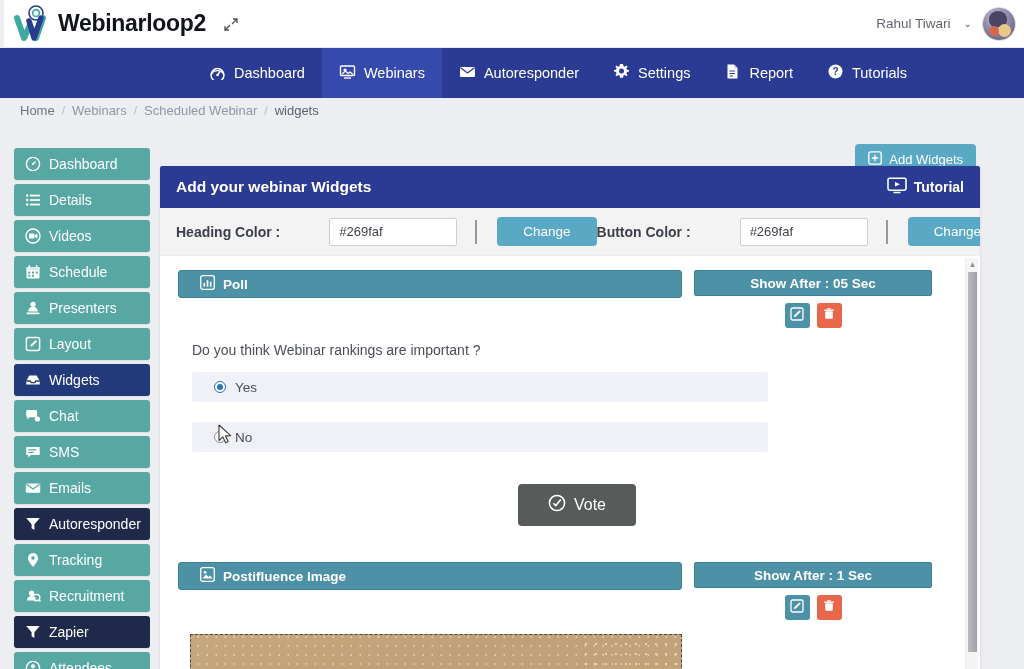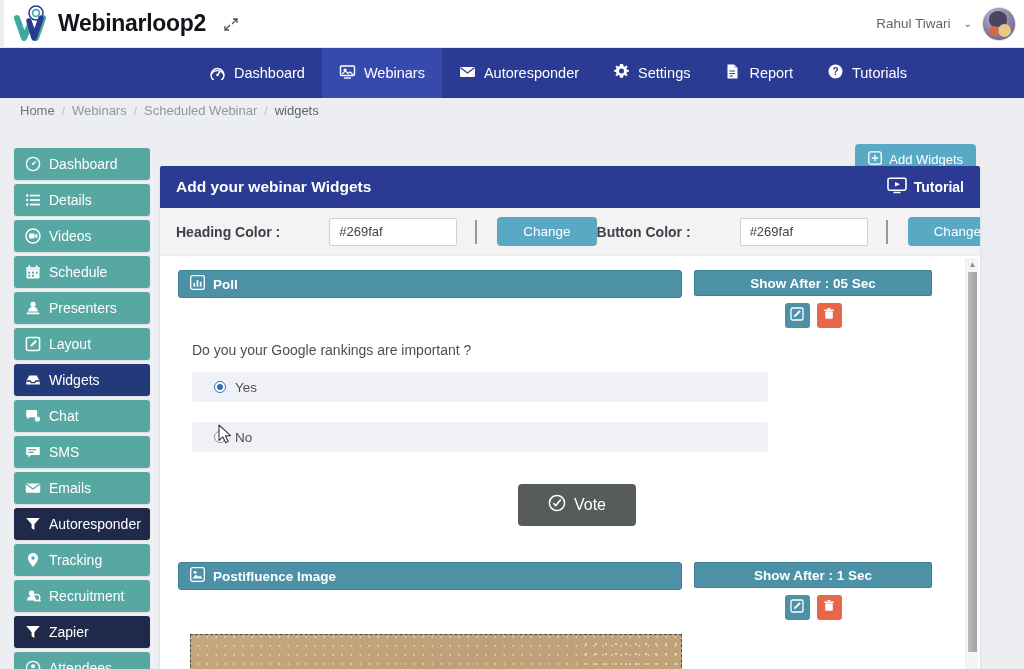--- a/index.html
+++ b/index.html
@@ -132,21 +132,21 @@
   
   .scroll-area {
     position: absolute; top: 90px; left: 0; right: 0; bottom: 0;
     background: #ffffff; overflow: hidden;
   }
   .widget-block { position: relative; padding: 14px 18px 0 18px; }
   .w-head-row { display: flex; gap: 12px; align-items: flex-start; }
   .w-head {
     flex: none; width: 504px; height: 28px; background: #4d91a6; color: #fff;
     border-radius: 3px; display: flex; align-items: center; gap: 8px;
-    padding-left: 11px; font-size: 13.5px; font-weight: bold;
+    padding-left: 21px; font-size: 13.5px; font-weight: bold;
     border: 1px solid #3d7f94;
   }
   .w-right { flex: none; width: 238px; text-align: center; }
   .show-after {
     height: 26px; background: #4d91a6; color: #fff; border-radius: 2px;
     display: flex; align-items: center; justify-content: center;
     font-size: 13.5px; font-weight: bold; border: 1px solid #3d7f94;
   }
   .w-actions { margin-top: 7px; display: flex; gap: 7px; justify-content: center; }
   .act-btn {
@@ -577,21 +577,21 @@
                         <rect x="2.2" y="2.5" width="9.6" height="1.4" fill="#fff"></rect>
                         <rect x="5.4" y="1.1" width="3.2" height="1.3" fill="#fff"></rect>
                       </svg>
                   </span>
                 </button>
               </div>
             </div>
           </div>
 
           <div class="poll-body">
-            <div class="poll-q">Do you your Google rankings are important ?</div>
+            <div class="poll-q">Do you think Webinar rankings are important ?</div>
 
             <div class="opt-row">
               <span class="radio checked"></span>
               <span class="opt-label">Yes</span>
             </div>
 
             <div class="opt-row">
               <span class="radio"></span>
               <span class="opt-label">No</span>
             </div>

